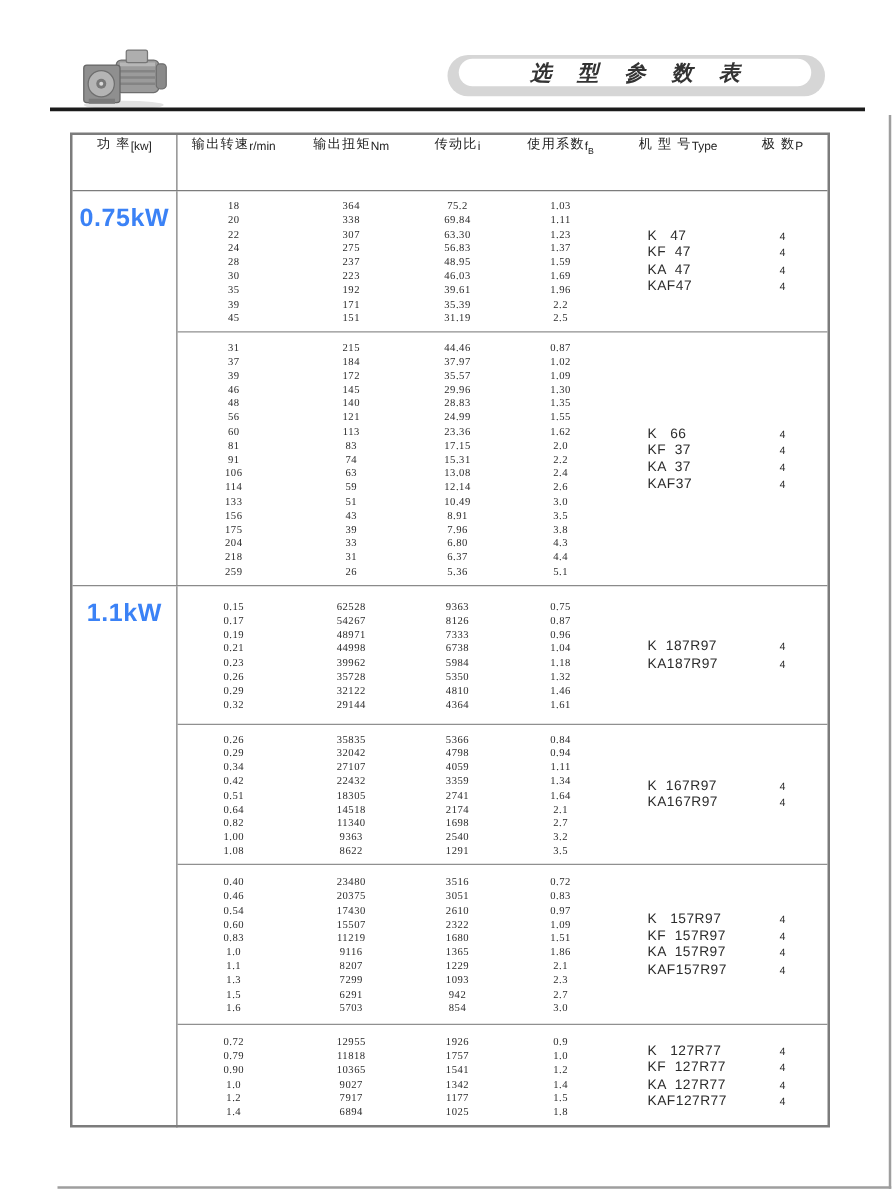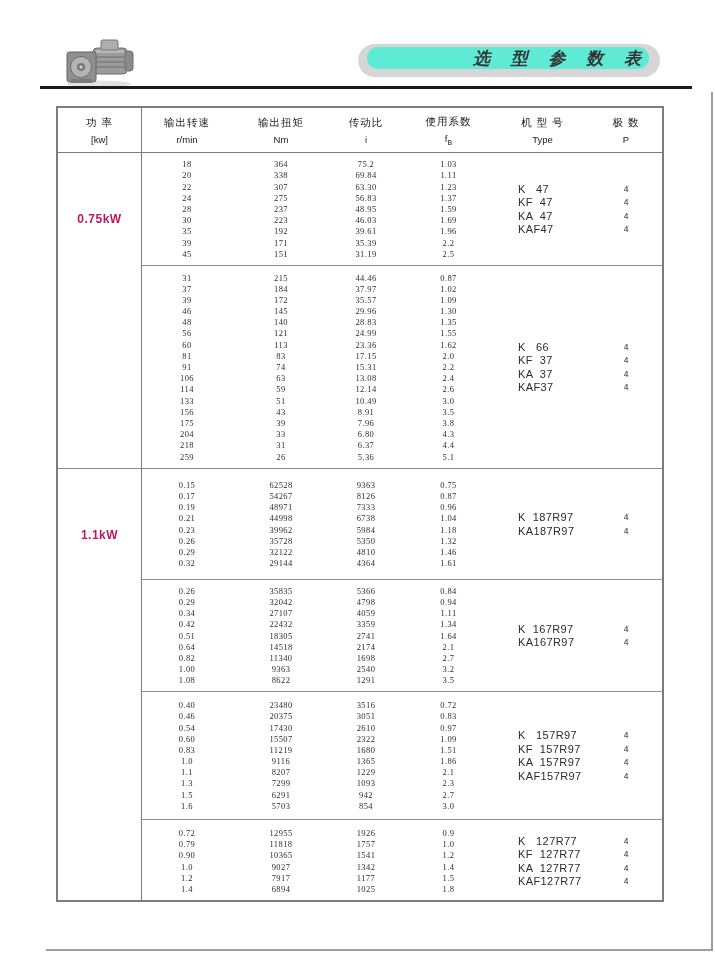--- a/index.html
+++ b/index.html
@@ -14,51 +14,51 @@
   }
 
   
   .logo { position:absolute; left:63px; top:37px; width:74px; height:52px; }
   .badge {
     position:absolute; left:358px; top:44px; width:302px; height:33px;
     background:#d6d6d6; border-radius:17px;
   }
   .badge-inner {
     position:absolute; left:9px; top:3px; right:11px; bottom:8px;
-    background:#5eead4; border-radius:12px;
-    display:flex; align-items:center; justify-content:flex-end;
+    background:#ffffff; border-radius:12px;
+    display:flex; align-items:center; justify-content:center;
   }
   .badge-text {
     font-style:italic; font-weight:bold; font-size:17px;
     letter-spacing:8px; color:#333; padding-left:8px; white-space:nowrap;
   }
   .rule { position:absolute; left:40px; top:86px; width:652px; height:3px; background:#1b1b1b; }
   .edge-right  { position:absolute; left:711px; top:92px;  width:2px; height:859px; background:#9e9e9e; }
   .edge-bottom { position:absolute; left:46px;  top:949px; width:667px; height:2px;  background:#9e9e9e; }
 
   
   .tableframe {
     position:absolute; left:56px; top:106px;
     width:608px; height:796px;
     border:2px solid #7c7c7c; background:#fff;
   }
   .thead {
     display:grid; grid-template-columns:84px 90px 98px 72px 93px 95px 72px;
     height:45px; border-bottom:1.5px solid #7c7c7c;
   }
-  .hcell { display:flex; flex-direction:column; justify-content:center; text-align:center; }
+  .hcell { display:flex; flex-direction:row; justify-content:center; text-align:center; }
   .hpower { border-right:1.5px solid #7c7c7c; }
   .hline1 { font-size:10.5px; letter-spacing:1px; color:#222; }
   .hline2 { font-size:9.5px; margin-top:4px; color:#222; }
   .hline2 sub { font-size:7px; }
 
   .section { display:grid; grid-template-columns:84px 520px; }
   .s0 { border-bottom:1.5px solid #8a8a8a; }
   .pcell { border-right:1.5px solid #7c7c7c; text-align:center; padding-top:11px; }
-  .plabel { font-weight:bold; font-size:12px; color:#be185d; letter-spacing:0.5px;margin-top:48px; }
+  .plabel { font-weight:bold; font-size:20px; color:#3b82f6; letter-spacing:0.5px; }
 
   .bwrap { display:flex; flex-direction:column; }
   .block { position:relative; border-bottom:1px solid #909090; }
   .b00{height:113px} .b01{height:202px; border-bottom:none;}
   .b10{height:111px} .b11{height:112px} .b12{height:128px} .b13{height:82px; border-bottom:none;}
 
   .rows {
     position:absolute; left:0; top:0; right:167px; bottom:0;
     display:flex; flex-direction:column; justify-content:center;font-family:Liberation Serif, serif;
   }

